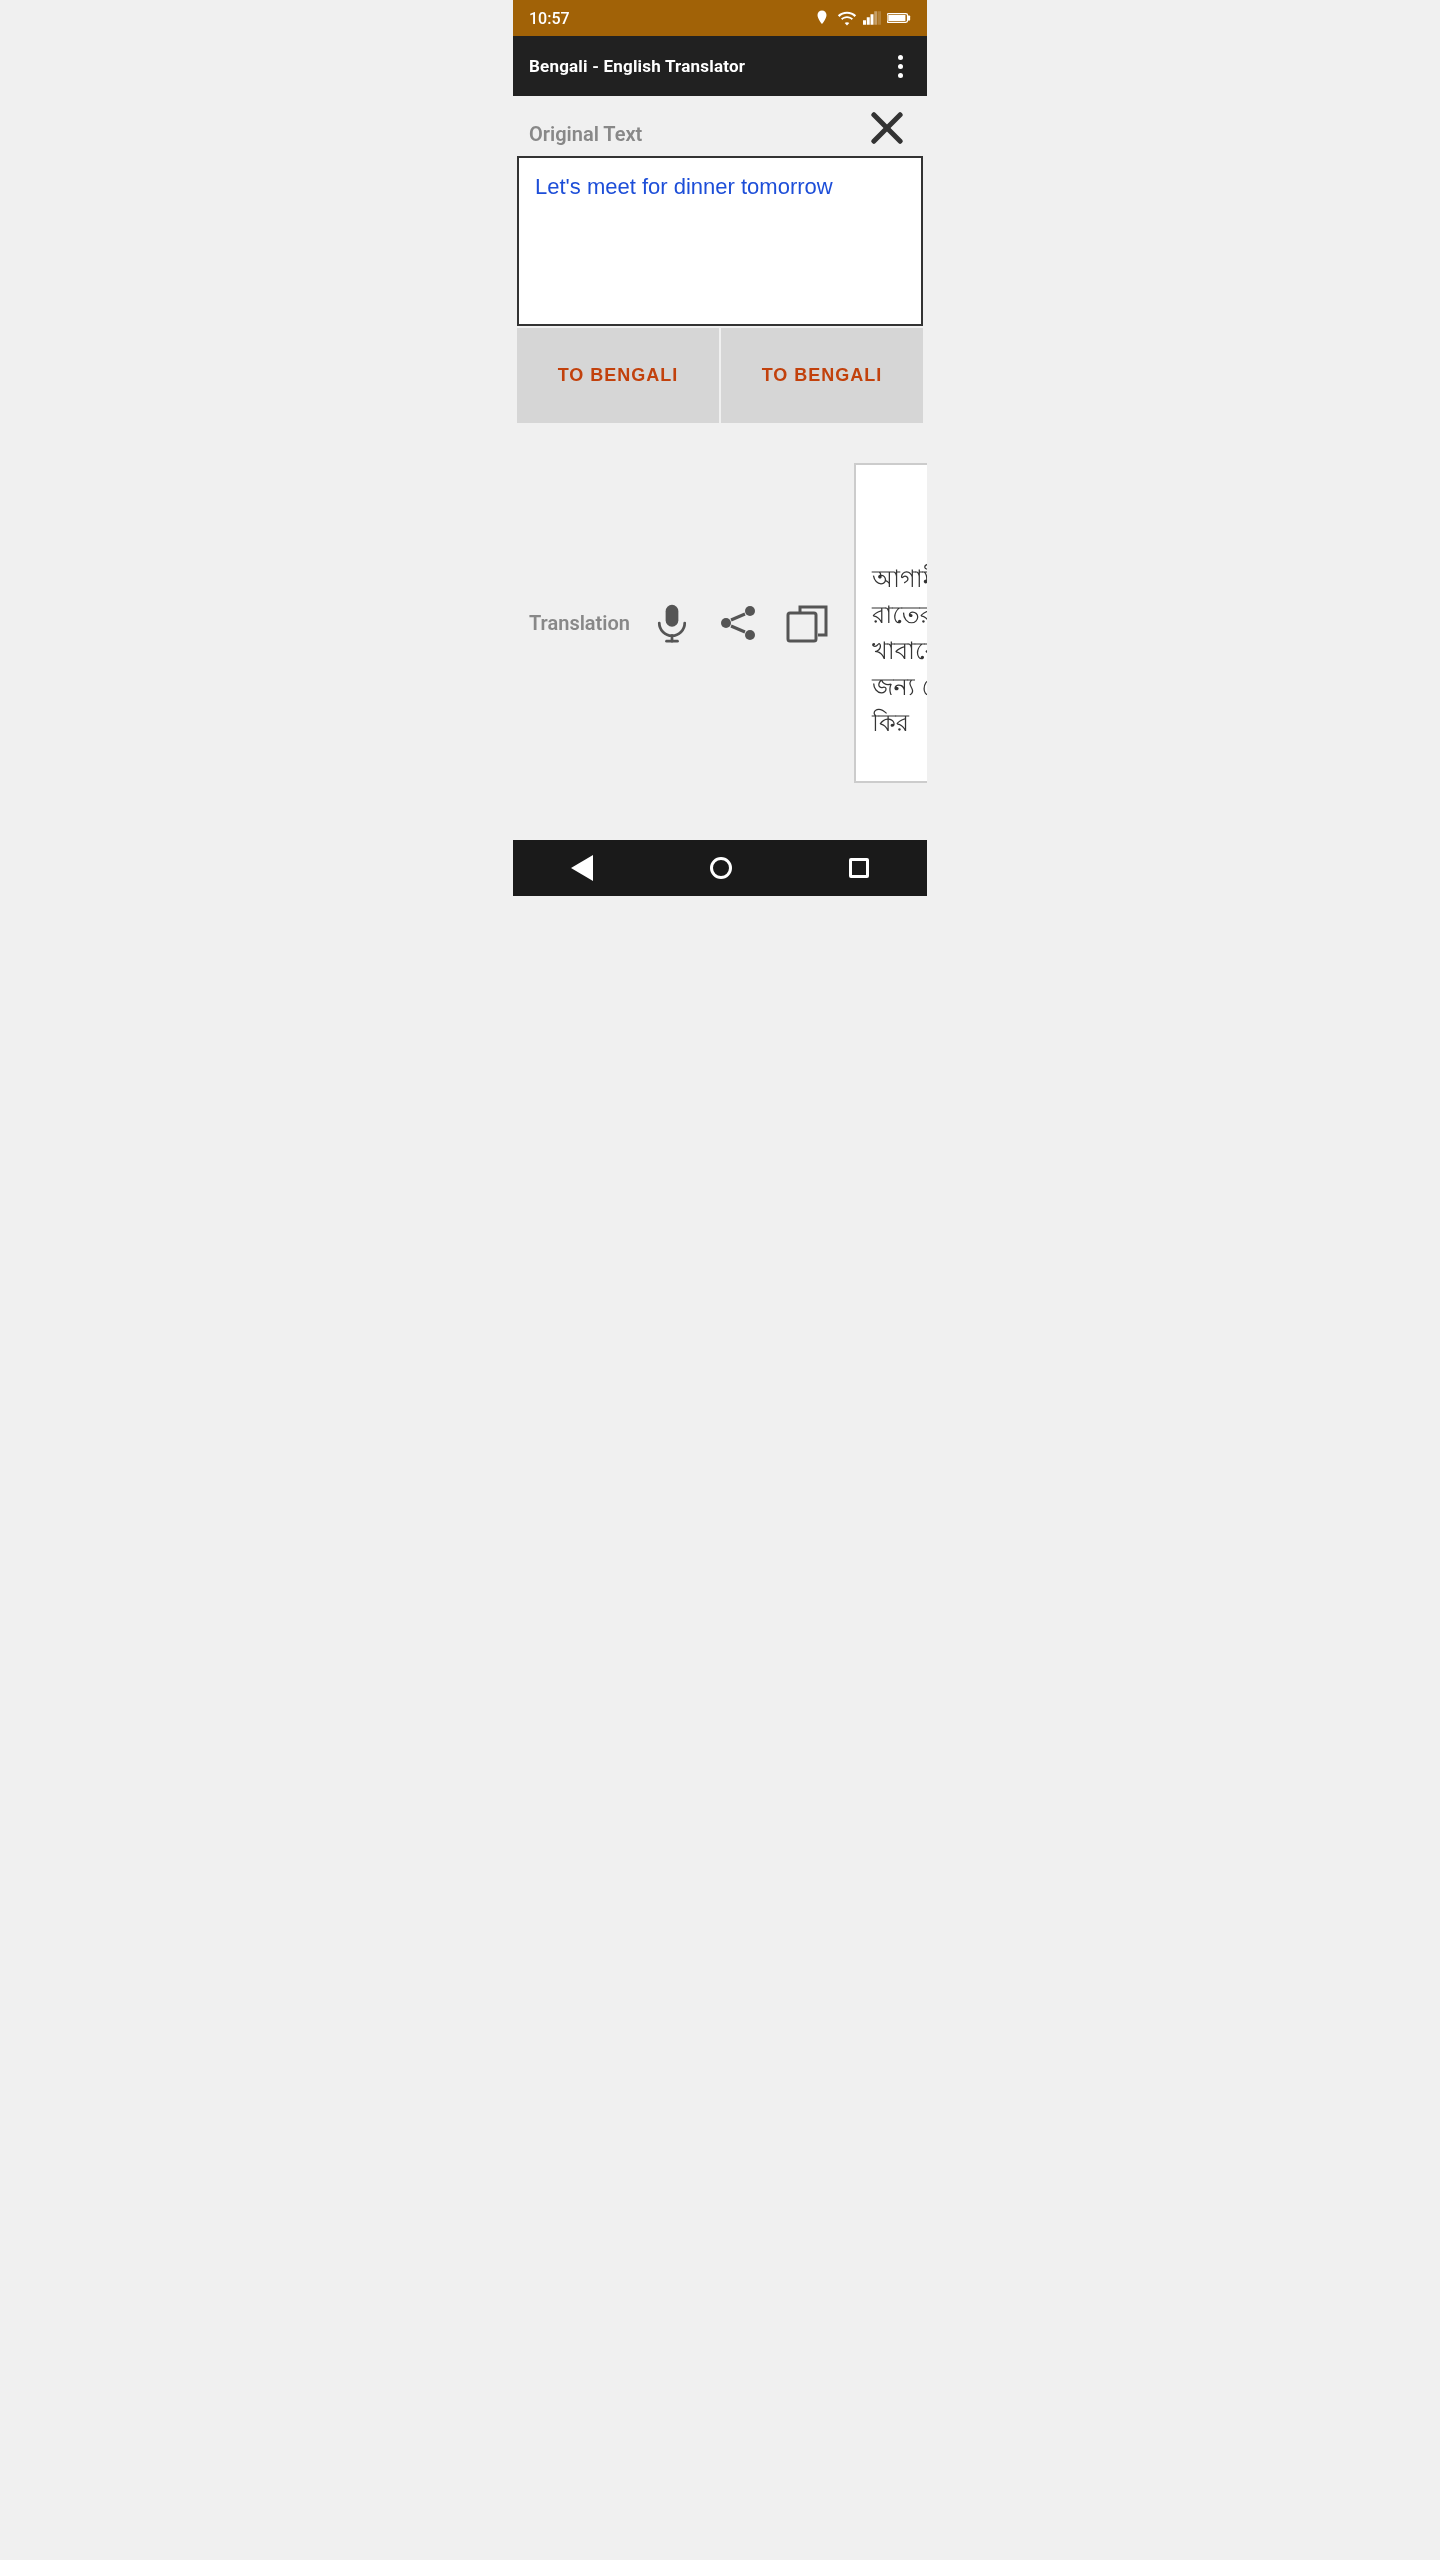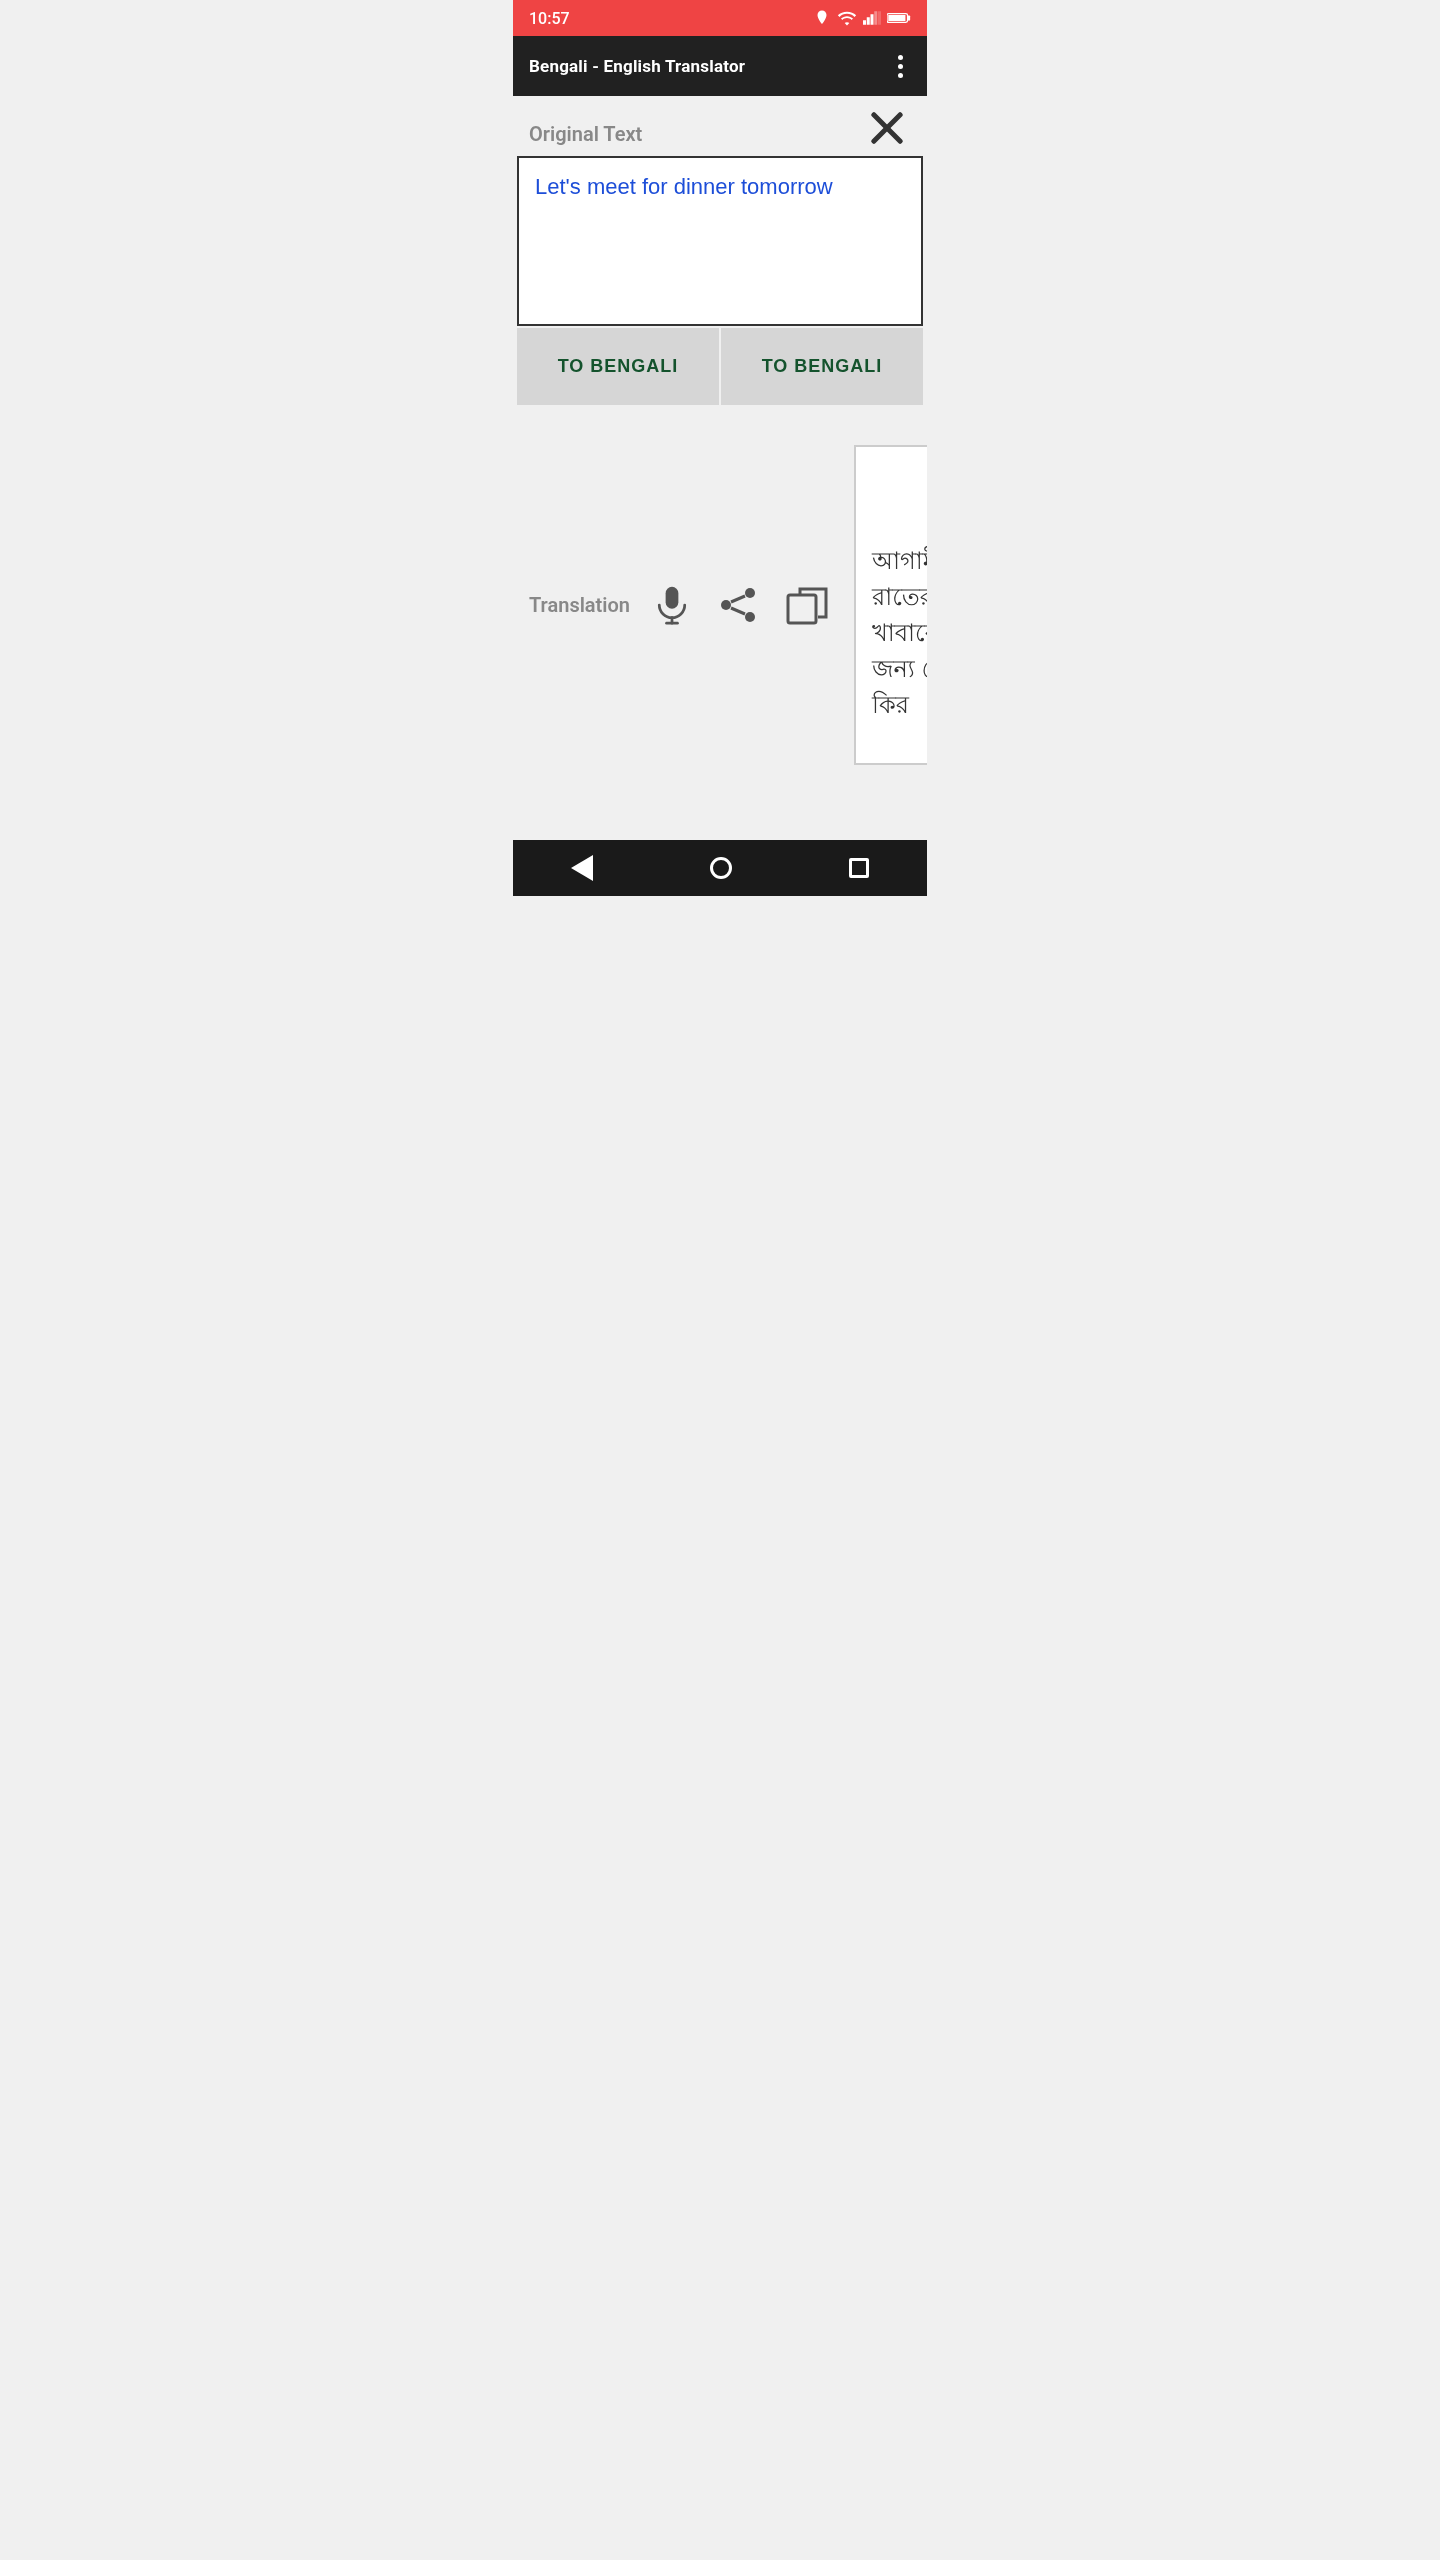--- a/index.html
+++ b/index.html
@@ -15,21 +15,21 @@
       background: #f0f0f0;
       font-family: 'Roboto', Arial, sans-serif;
       display: flex;
       flex-direction: column;
       margin: 0 auto;
       position: relative;
     }
 
     
     .status-bar {
-      background: #ef4444;
+      background: #a16207;
       color: white;
       display: flex;
       justify-content: space-between;
       align-items: center;
       padding: 6px 16px;
       height: 36px;
     }
 
     .status-time {
       font-size: 16px;
@@ -152,26 +152,26 @@
 
     
     .translation-buttons {
       display: flex;
       gap: 2px;
       margin: 2px 4px 0;
     }
 
     .trans-button {
       flex: 1;
-      padding: 28px 10px;
+      padding: 37px 10px;
       font-size: 18px;
       font-weight: 700;
       border: none;
       background: #d6d6d6;
-      color: #14532d;
+      color: #c2410c;
       cursor: pointer;
       letter-spacing: 1px;
     }
 
     
     .spacer {
       height: 40px;
     }
 
     

